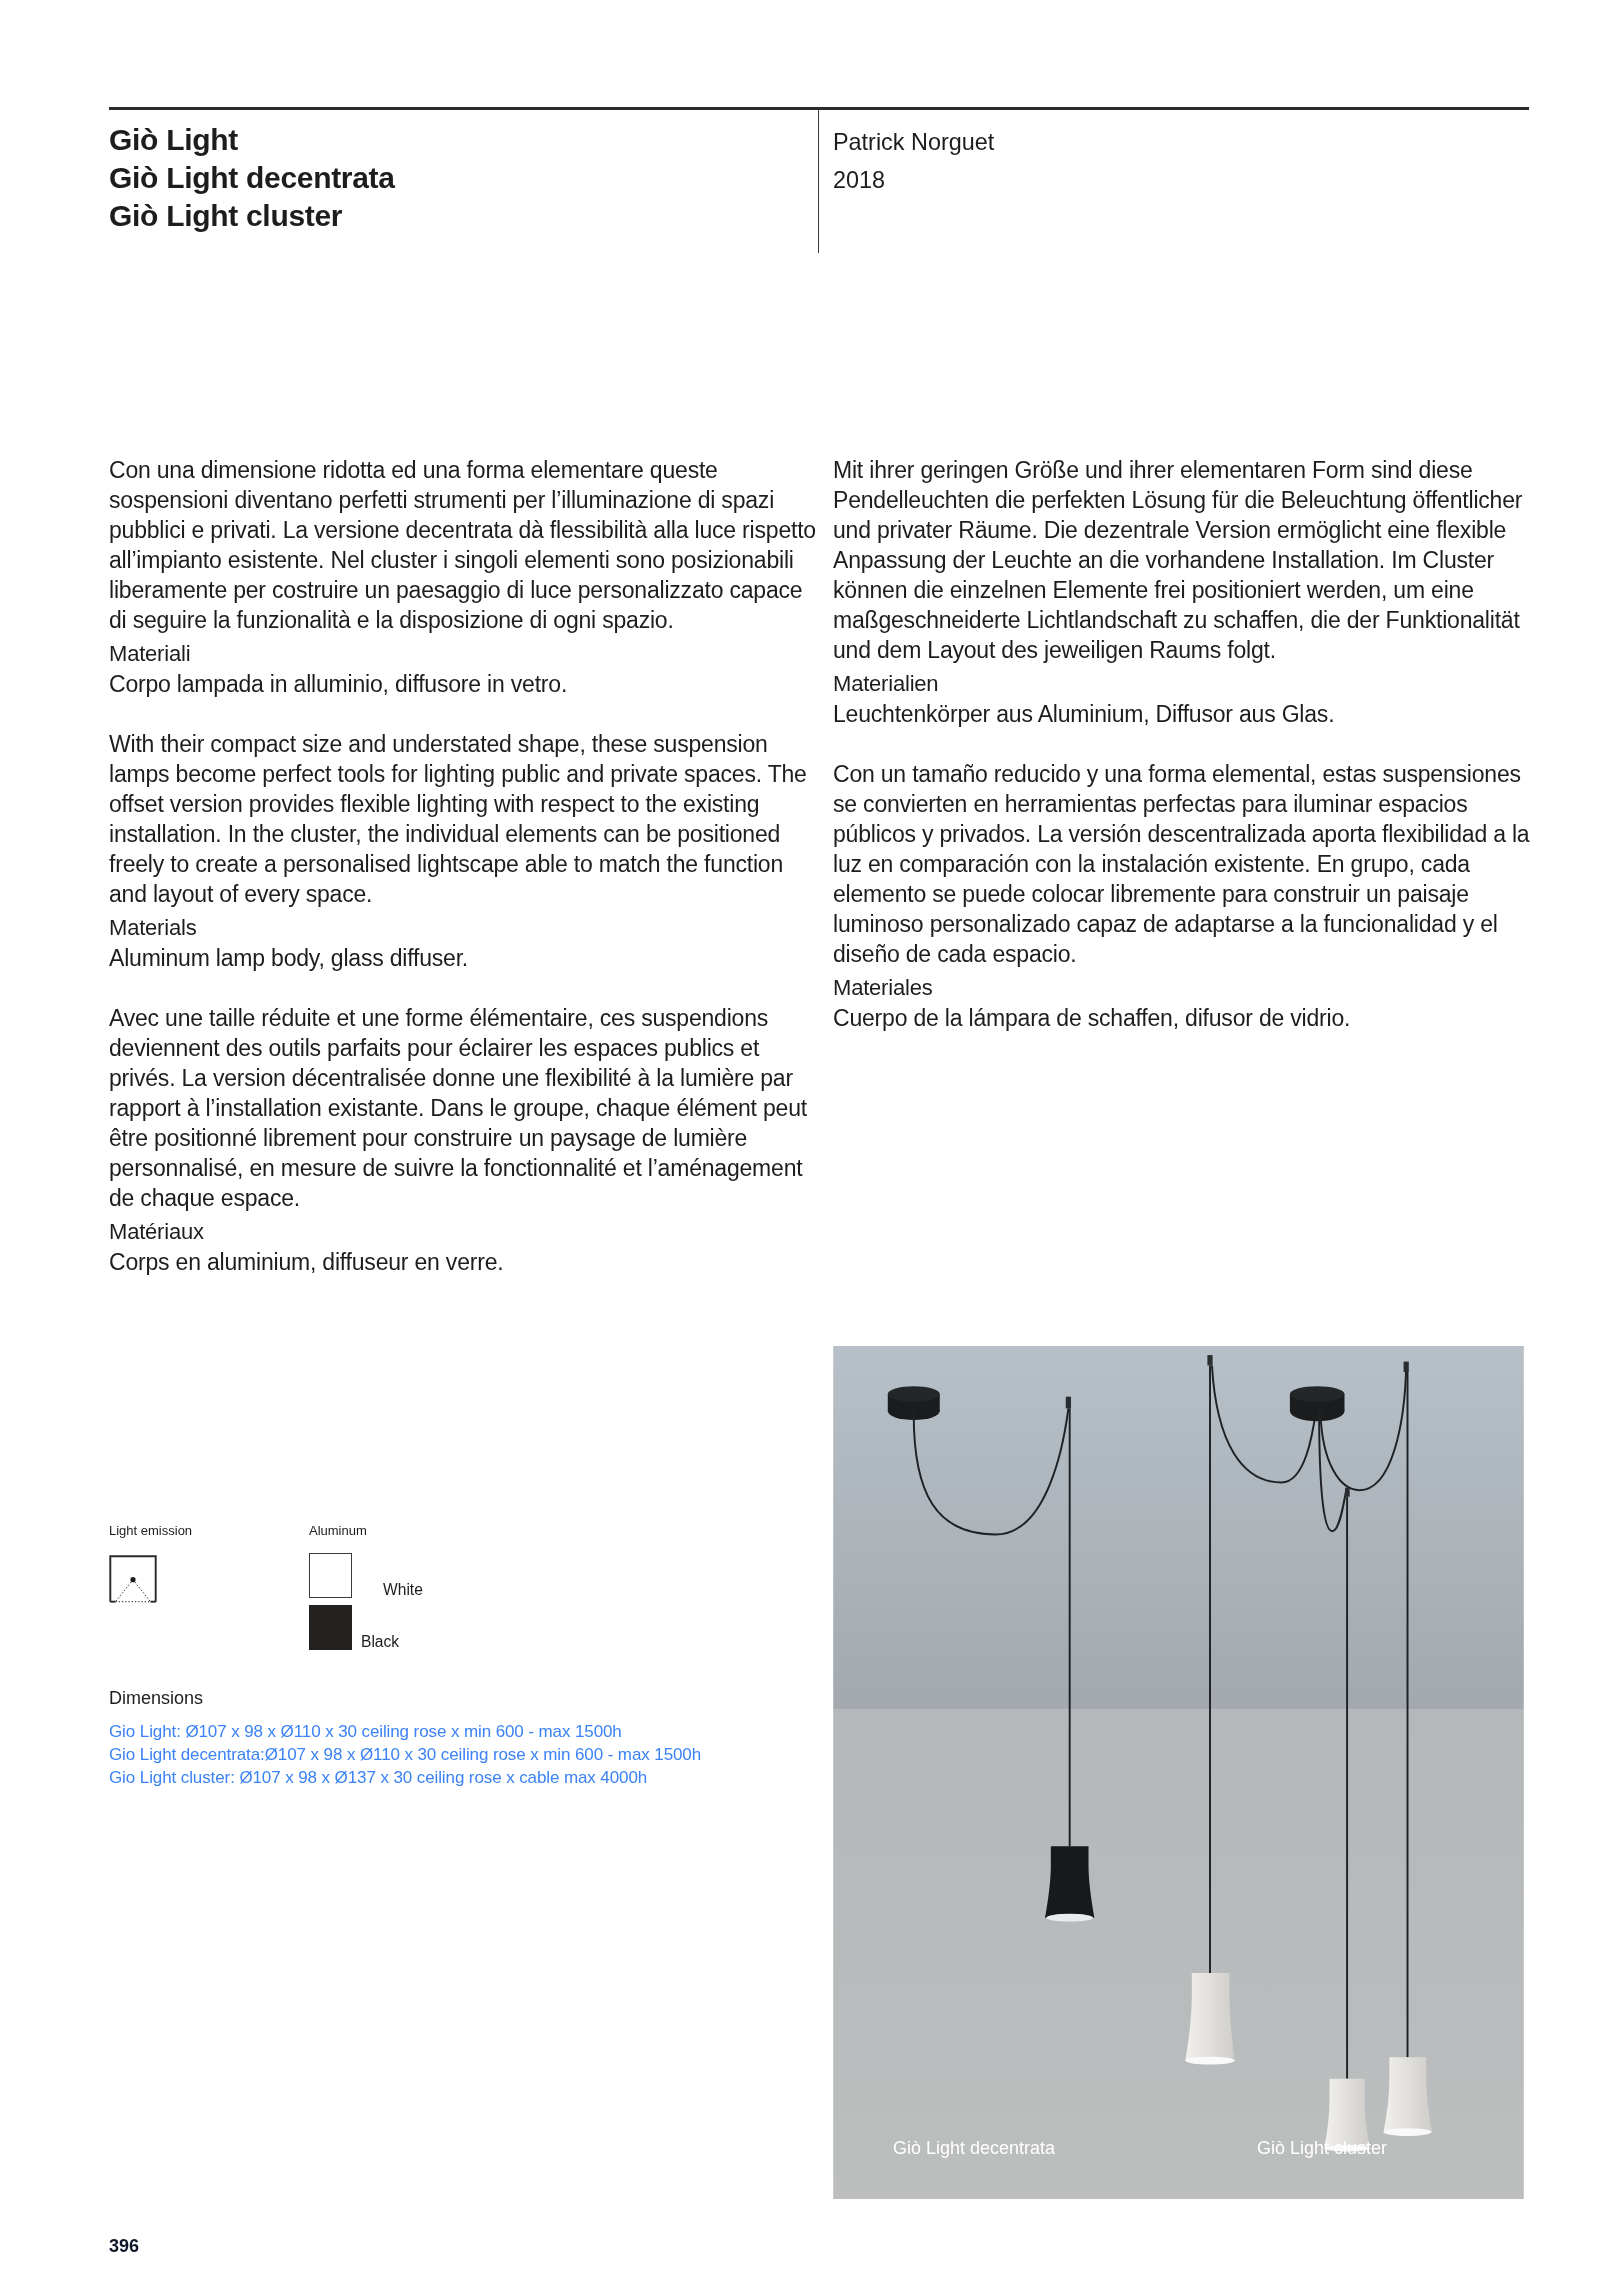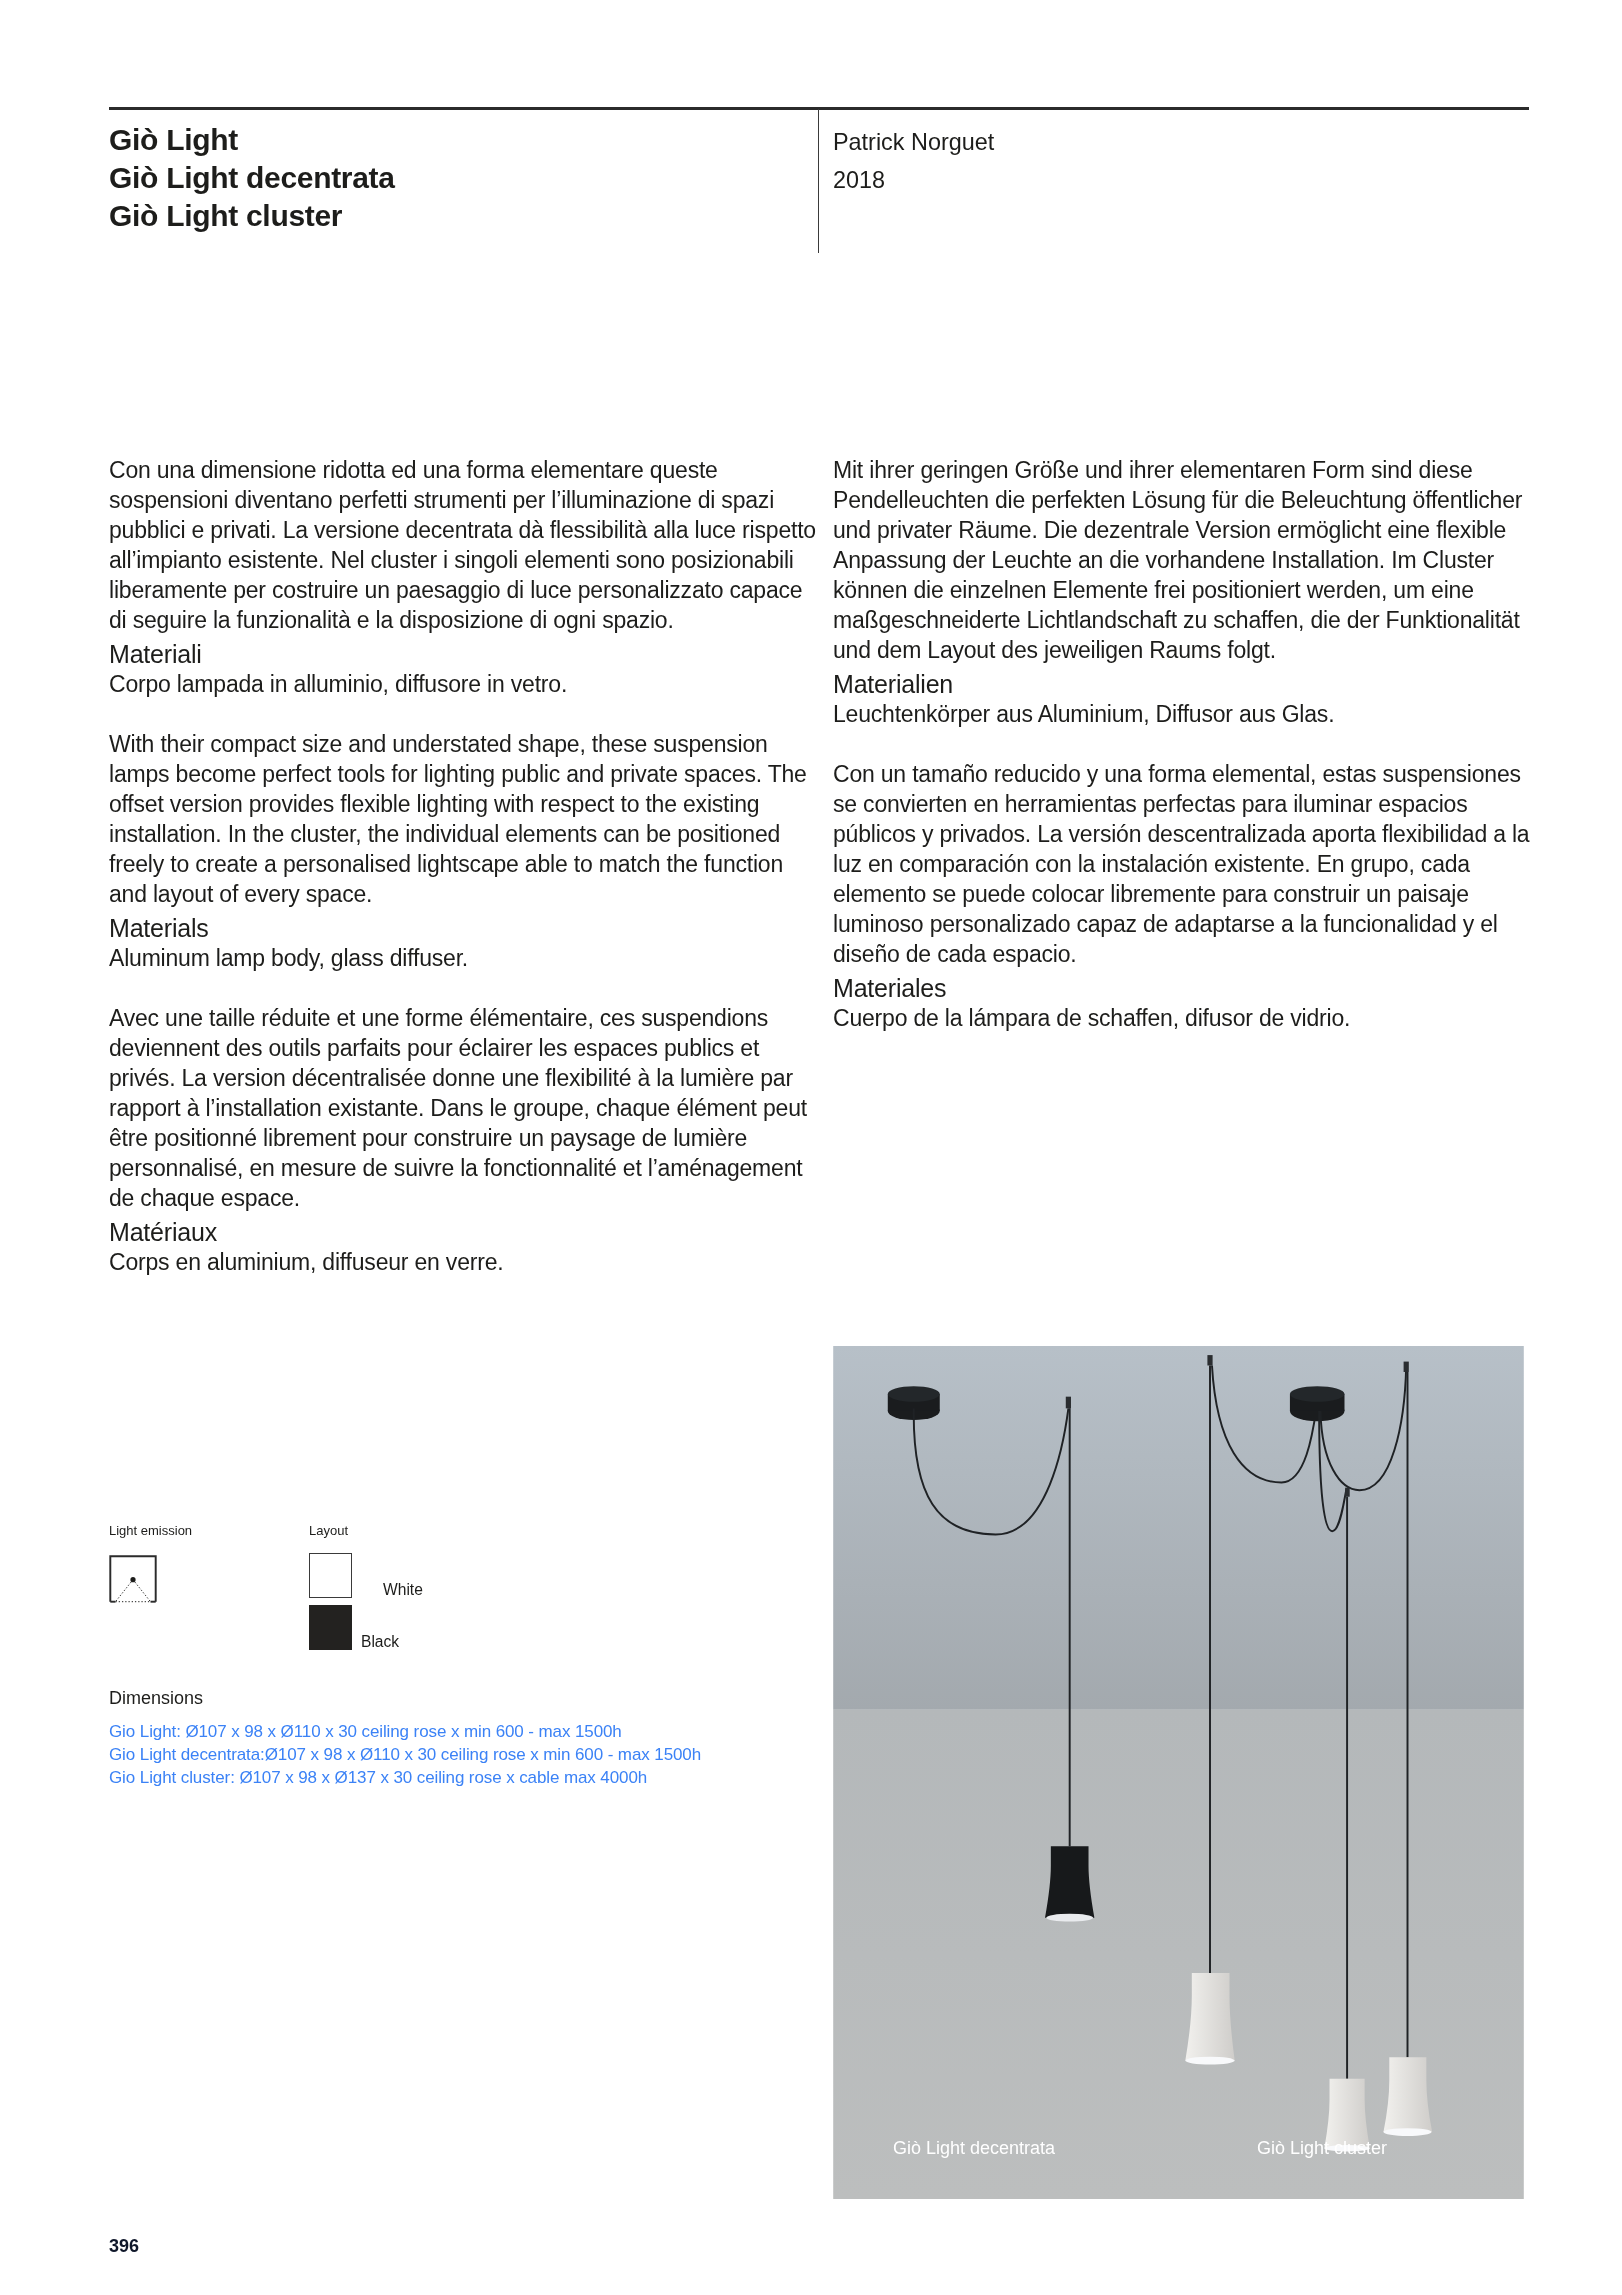--- a/index.html
+++ b/index.html
@@ -6,21 +6,21 @@
   body { width: 1623px; height: 2295px; position: relative; overflow: hidden; color: #1d1d1b; font-family: "Liberation Sans", "DejaVu Sans", sans-serif; }
   .rule-top { position: absolute; left: 109px; top: 107px; width: 1420px; height: 2.6px; background: #2b2b2b; }
   .rule-vert { position: absolute; left: 818px; top: 109px; width: 1.3px; height: 144px; background: #3a3a3a; }
   .title-block { position: absolute; left: 109px; top: 121px; }
   .title-line { font-weight: bold; font-size: 30px; line-height: 38px; letter-spacing: -0.3px; color: #1d1d1b; }
   .designer { position: absolute; left: 833px; top: 123px; font-size: 23.4px; line-height: 38px; color: #1d1d1b; }
   .col { position: absolute; width: 708px; font-size: 23px; line-height: 30px; color: #1d1d1b; letter-spacing: -0.2px; }
   .col-left { left: 109px; top: 455px; }
   .col-right { left: 833px; top: 455px; }
   .para { margin: 0; }
-  .mat-h { margin: 3.9px 0 0 0; font-size: 25px; color: #1d1d1b; }
+  .mat-h { margin: 3.9px 0 0 0; font-size: 22px; color: #1d1d1b; }
   .mat-t { margin: 0; }
   .gap { height: 30px; }
   .legend-h { position: absolute; font-size: 13px; color: #1d1d1b; }
   .emission-icon { position: absolute; left: 109px; top: 1555px; width: 48px; height: 48px; }
   .swatch { position: absolute; width: 43px; height: 45px; box-sizing: border-box; }
   .swatch-white { left: 309px; top: 1553px; border: 1.9px solid #3a3a3a; background: #fff; }
   .swatch-black { left: 309px; top: 1605px; background: #232220; }
   .swatch-label { position: absolute; font-size: 15.6px; color: #1d1d1b; }
   .dim-h { position: absolute; left: 109px; top: 1688px; font-size: 18px; color: #1d1d1b; }
   .dim-lines { position: absolute; left: 109px; top: 1720px; font-size: 17px; line-height: 23px; color: #3b82f6; letter-spacing: -0.1px; }
@@ -84,21 +84,21 @@
 <svg class="emission-icon" viewBox="0 0 74 74">
   <path d="M2 72 L2 2 L72 2 L72 72" fill="none" stroke="#2b2b2b" stroke-width="3"></path>
   <line x1="2" y1="72" x2="10" y2="72" stroke="#2b2b2b" stroke-width="3"></line>
   <line x1="64" y1="72" x2="72" y2="72" stroke="#2b2b2b" stroke-width="3"></line>
   <circle cx="37" cy="38" r="4" fill="#1d1d1b"></circle>
   <line x1="37" y1="38" x2="10" y2="72" stroke="#1d1d1b" stroke-width="1.5" stroke-dasharray="2 3"></line>
   <line x1="37" y1="38" x2="64" y2="72" stroke="#1d1d1b" stroke-width="1.5" stroke-dasharray="2 3"></line>
   <line x1="10" y1="72" x2="64" y2="72" stroke="#1d1d1b" stroke-width="1.5" stroke-dasharray="2 3"></line>
 </svg>
 
-<div class="legend-h" style="left:309px; top:1523px;">Layout</div>
+<div class="legend-h" style="left:309px; top:1523px;">Aluminum</div>
 <div class="swatch swatch-white"></div>
 <div class="swatch-label" style="left:383px; top:1581px;">White</div>
 <div class="swatch swatch-black"></div>
 <div class="swatch-label" style="left:361px; top:1633px;">Black</div>
 
 <div class="dim-h">Dimensions</div>
 <div class="dim-lines">
   <div>Gio Light: Ø107 x 98 x Ø110 x 30 ceiling rose x min 600 - max 1500h</div>
   <div>Gio Light decentrata:Ø107 x 98 x Ø110 x 30 ceiling rose x min 600 - max 1500h</div>
   <div>Gio Light cluster: Ø107 x 98 x Ø137 x 30 ceiling rose x cable max 4000h</div>

